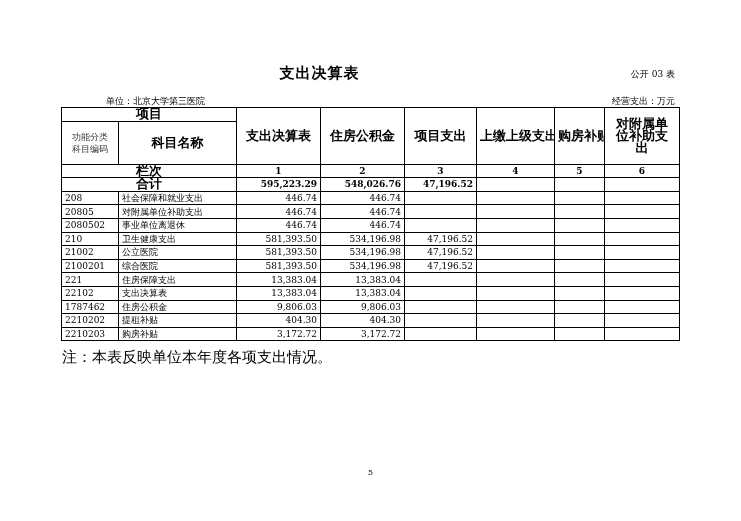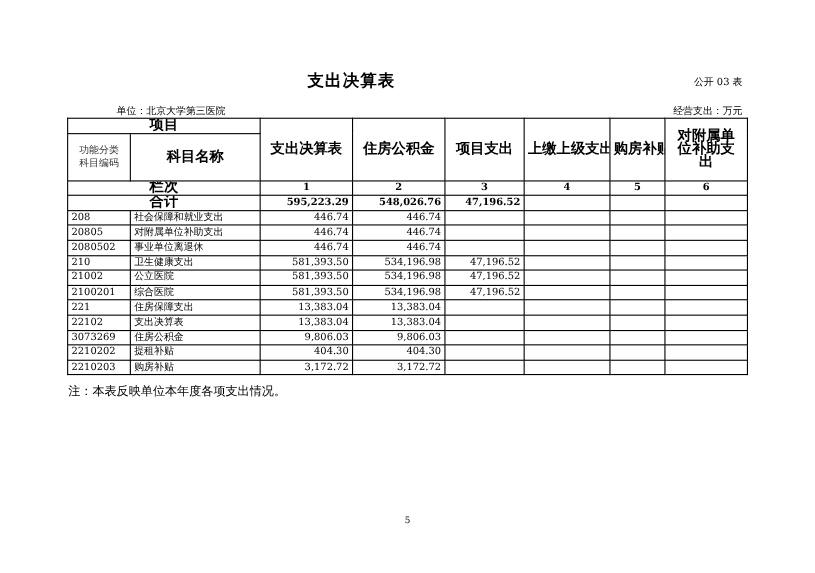--- a/index.html
+++ b/index.html
@@ -14,21 +14,21 @@
                table-layout: fixed; width: 618px; font-size: 9px; }
   table.main td { border: 1px solid #000; padding: 0 3px; height: 12.6px; line-height: 12px;
                   white-space: nowrap; overflow: hidden; }
   .hdr { font-family: "DejaVu Sans", sans-serif; font-weight: bold; text-align: center; font-size: 13px; }
   .hdr-normal { font-weight: normal; font-family: "DejaVu Sans", sans-serif; text-align: center; line-height: 13px !important; color: #333; }
   .c { text-align: center; }
   .r { text-align: right; }
   .b { font-weight: bold; }
   .num-b { font-weight: bold; text-align: right; margin-left: 32px; }
   .wrap { white-space: normal !important; line-height: 12px !important; }
-  .note { position: absolute; left: 62px; top: 348px; font-size: 11px; }
+  .note { position: absolute; left: 62px; top: 348px; font-size: 15px; }
   .page-no { position: absolute; left: 0; width: 741px; top: 468px; text-align: center; font-size: 8px; }
 </style>
 </head>
 <body>
 
 <div class="title">支出决算表</div>
 <div class="form-no">公开 03 表</div>
 <div class="unit-left">单位：北京大学第三医院</div>
 <div class="unit-right">经营支出：万元</div>
 
@@ -151,21 +151,21 @@
         <td>22102</td>
         <td>支出决算表</td>
         <td class="r">13,383.04</td>
         <td class="r">13,383.04</td>
         <td class="r"></td>
         <td class="r"></td>
         <td class="r"></td>
         <td class="r"></td>
       </tr>
       <tr>
-        <td>3073269</td>
+        <td>1787462</td>
         <td>住房公积金</td>
         <td class="r">9,806.03</td>
         <td class="r">9,806.03</td>
         <td class="r"></td>
         <td class="r"></td>
         <td class="r"></td>
         <td class="r"></td>
       </tr>
       <tr>
         <td>2210202</td>

